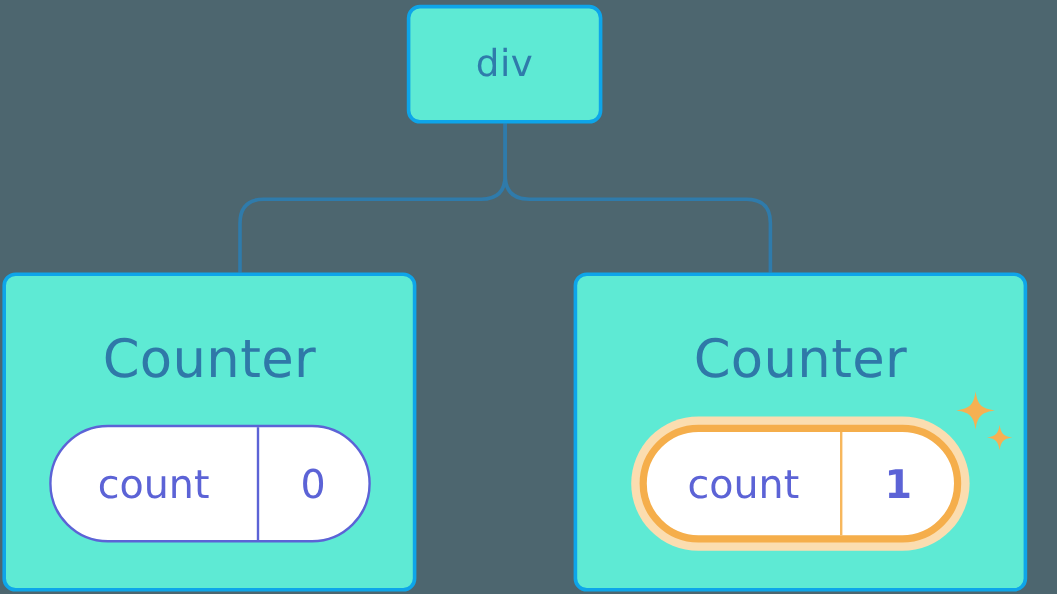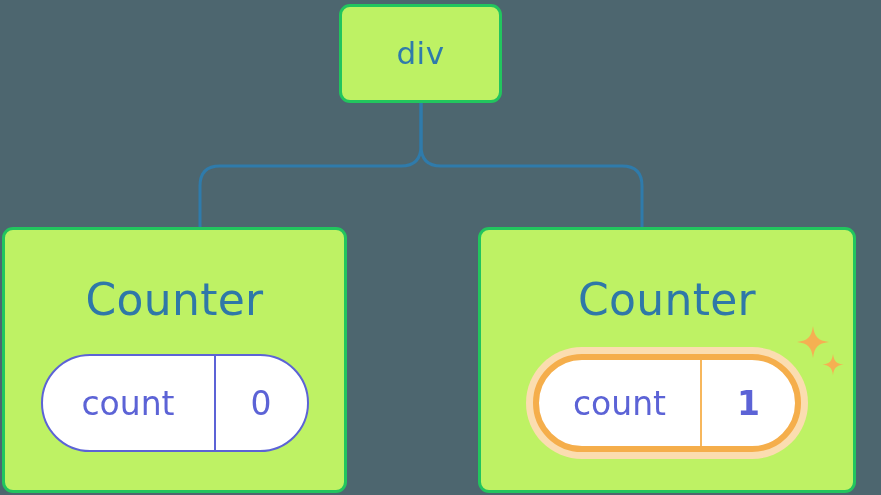--- a/index.html
+++ b/index.html
@@ -26,22 +26,22 @@
     left: 0;
     top: 0;
     width: 881px;
     height: 495px;
     pointer-events: none;
   }
 
   
   .node {
     position: absolute;
-    background: #bef264;
-    border: 3px solid #22c55e;
+    background: #5eead4;
+    border: 3px solid #0ea5e9;
     border-radius: 11px;
     box-sizing: border-box;
     display: flex;
     flex-direction: column;
     align-items: center;
   }
 
   
   #root-node {
     left: 339px;

